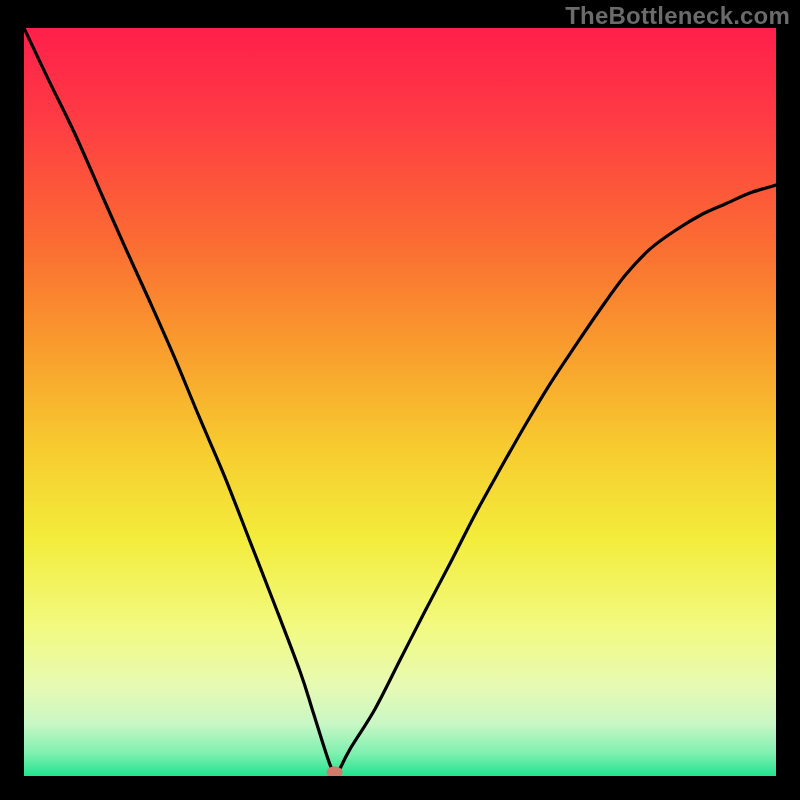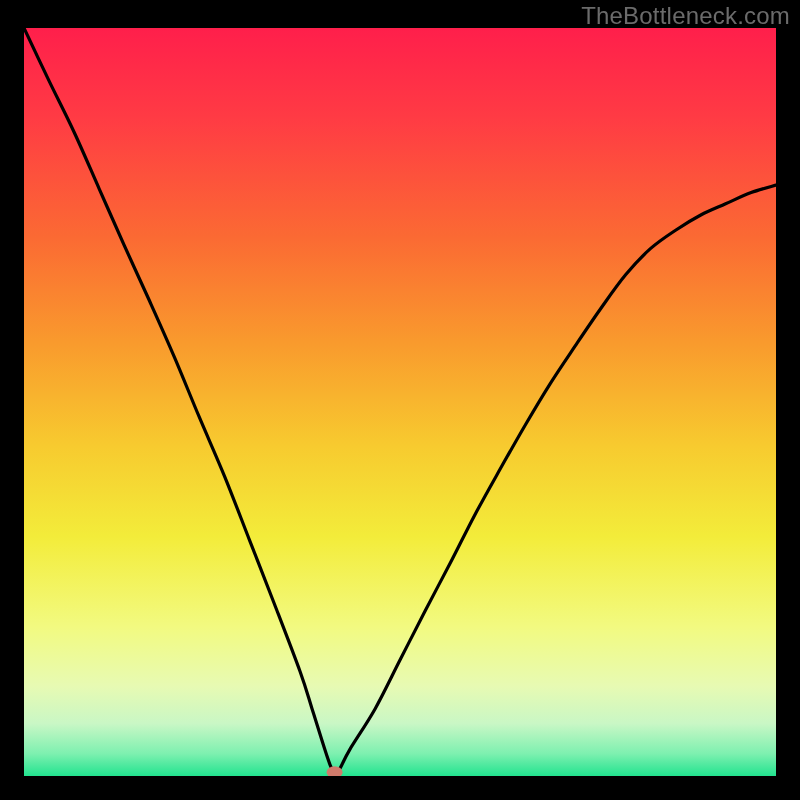--- a/index.html
+++ b/index.html
@@ -16,21 +16,21 @@
     width: 800px;
     height: 800px;
     background: #000;
   }
   .watermark {
     position: absolute;
     top: 2px;
     right: 10px;
     color: #6b6b6b;
     font-size: 24px;
-    font-weight: 400;
+    font-weight: 700;
     letter-spacing: 0.2px;
     z-index: 5;
   }
   .plot-area {
     position: absolute;
     left: 24px;
     top: 28px;
     width: 752px;
     height: 748px;
     overflow: hidden;

